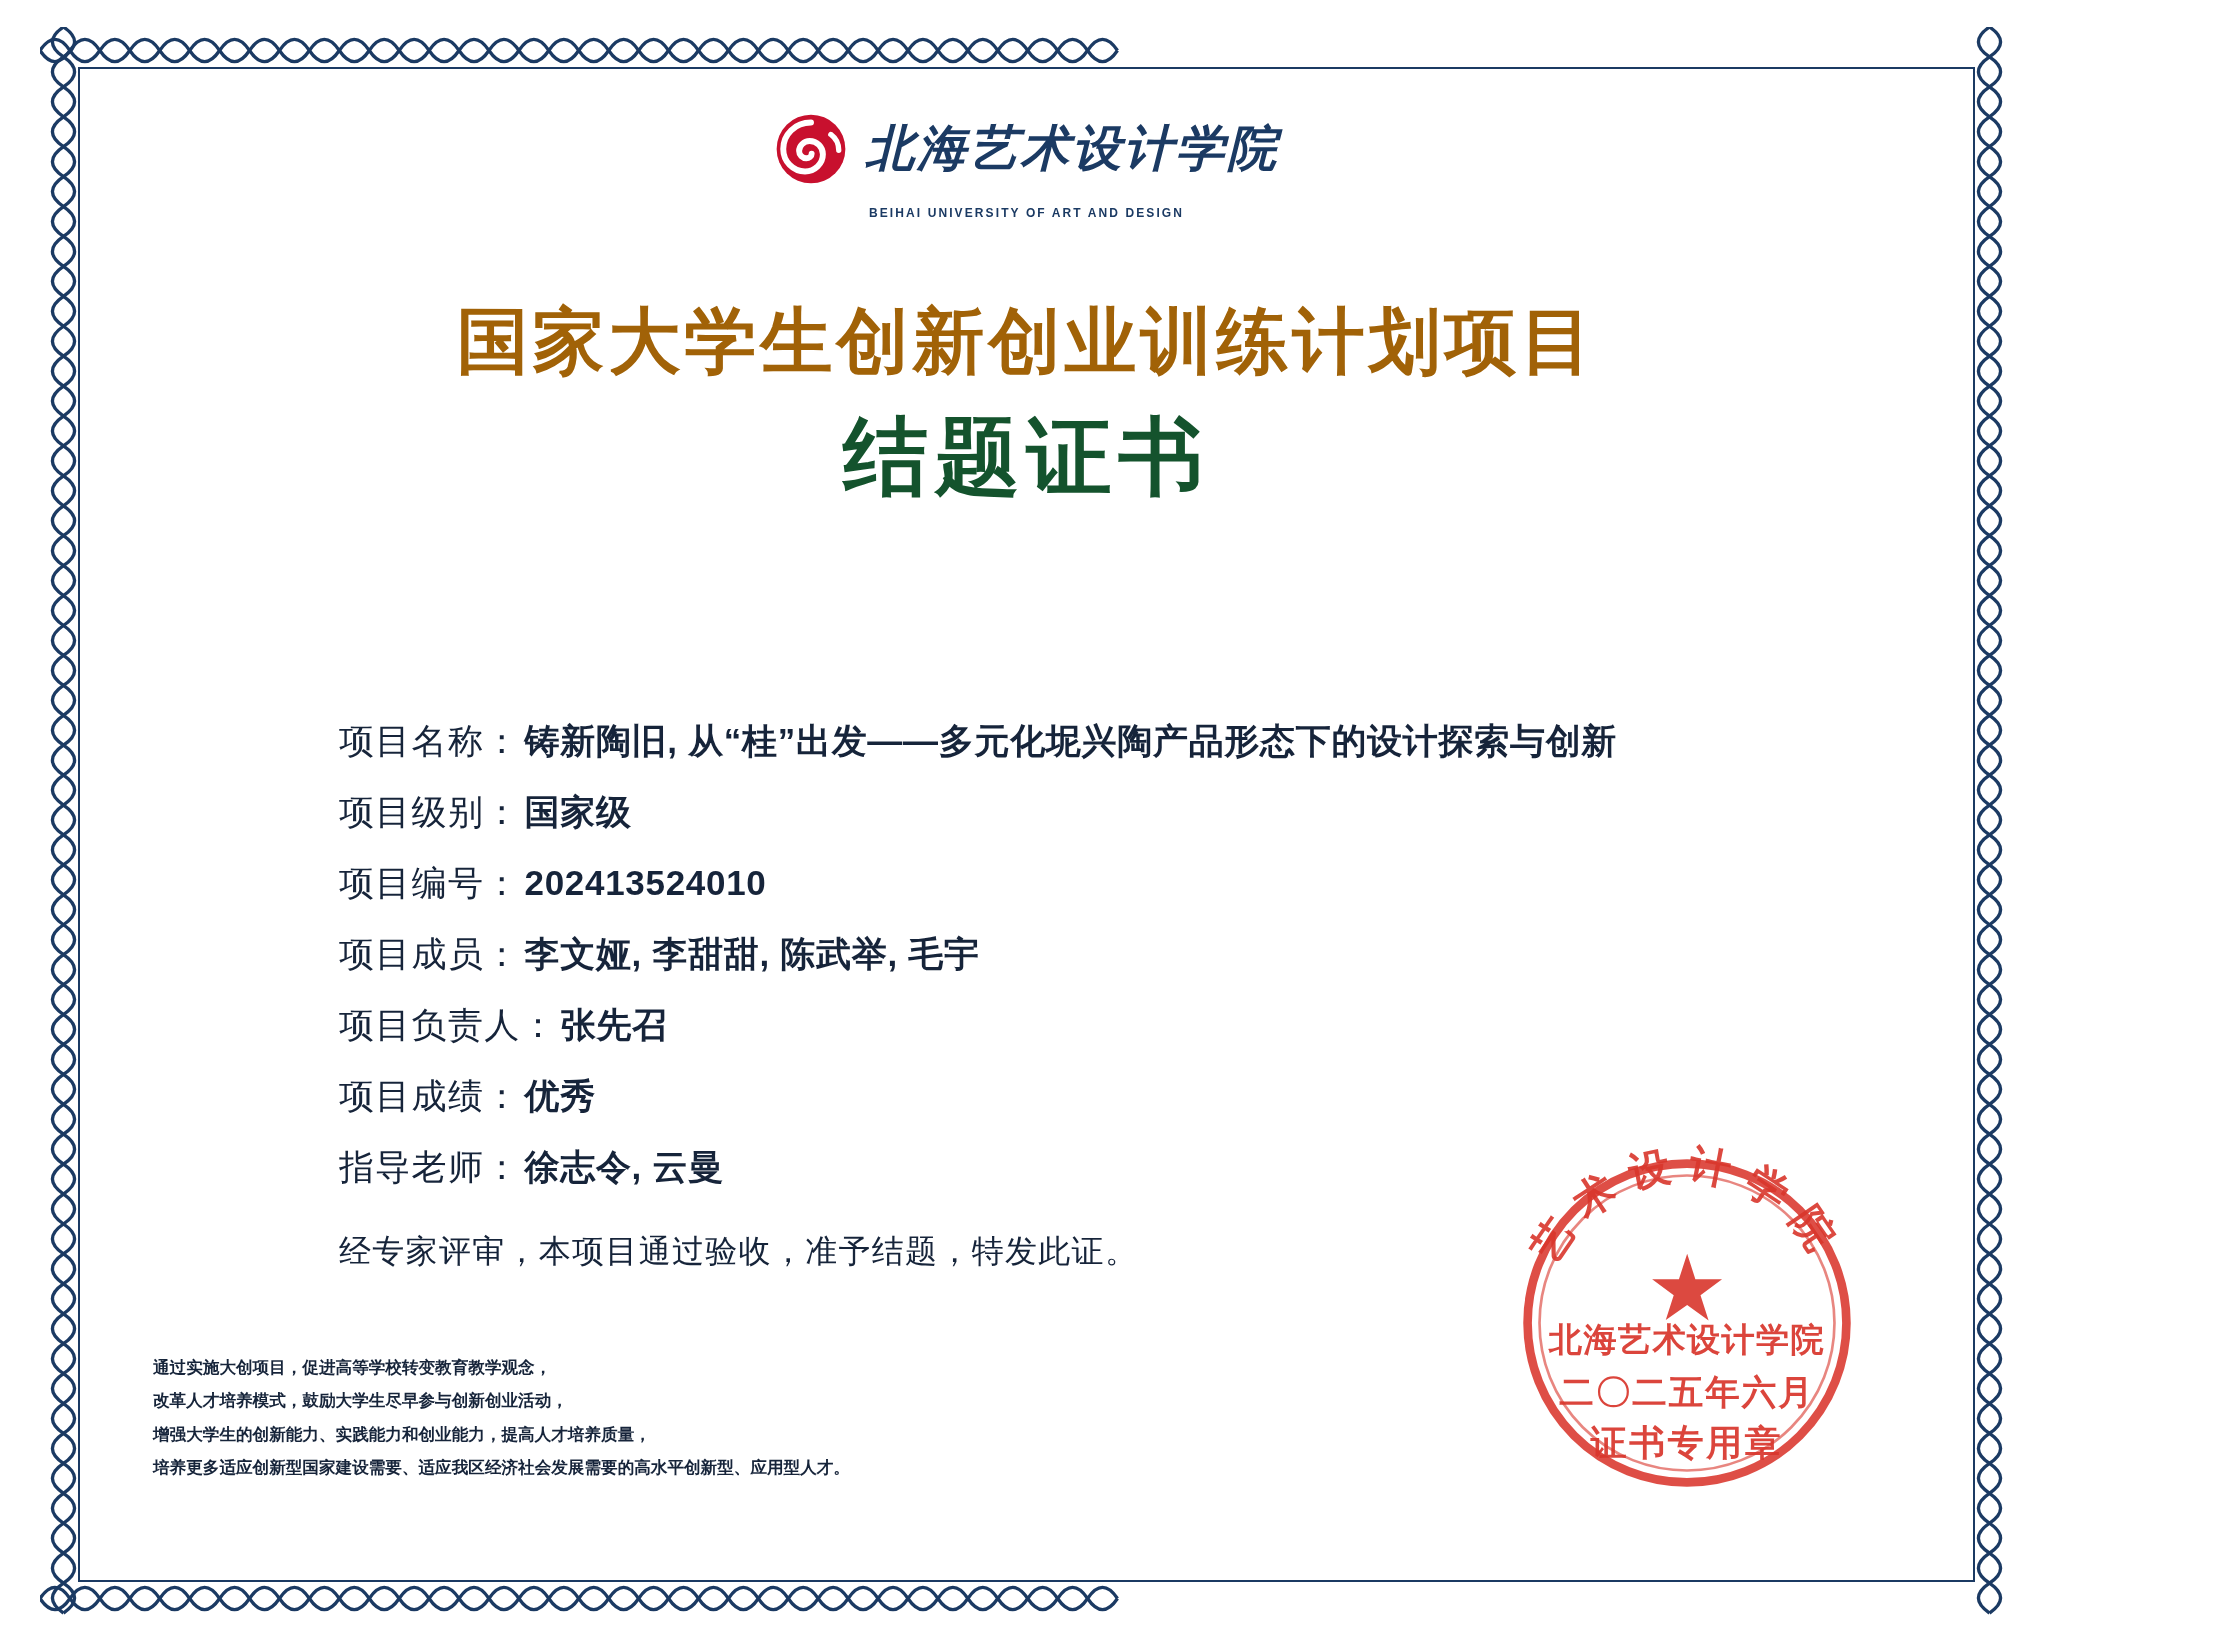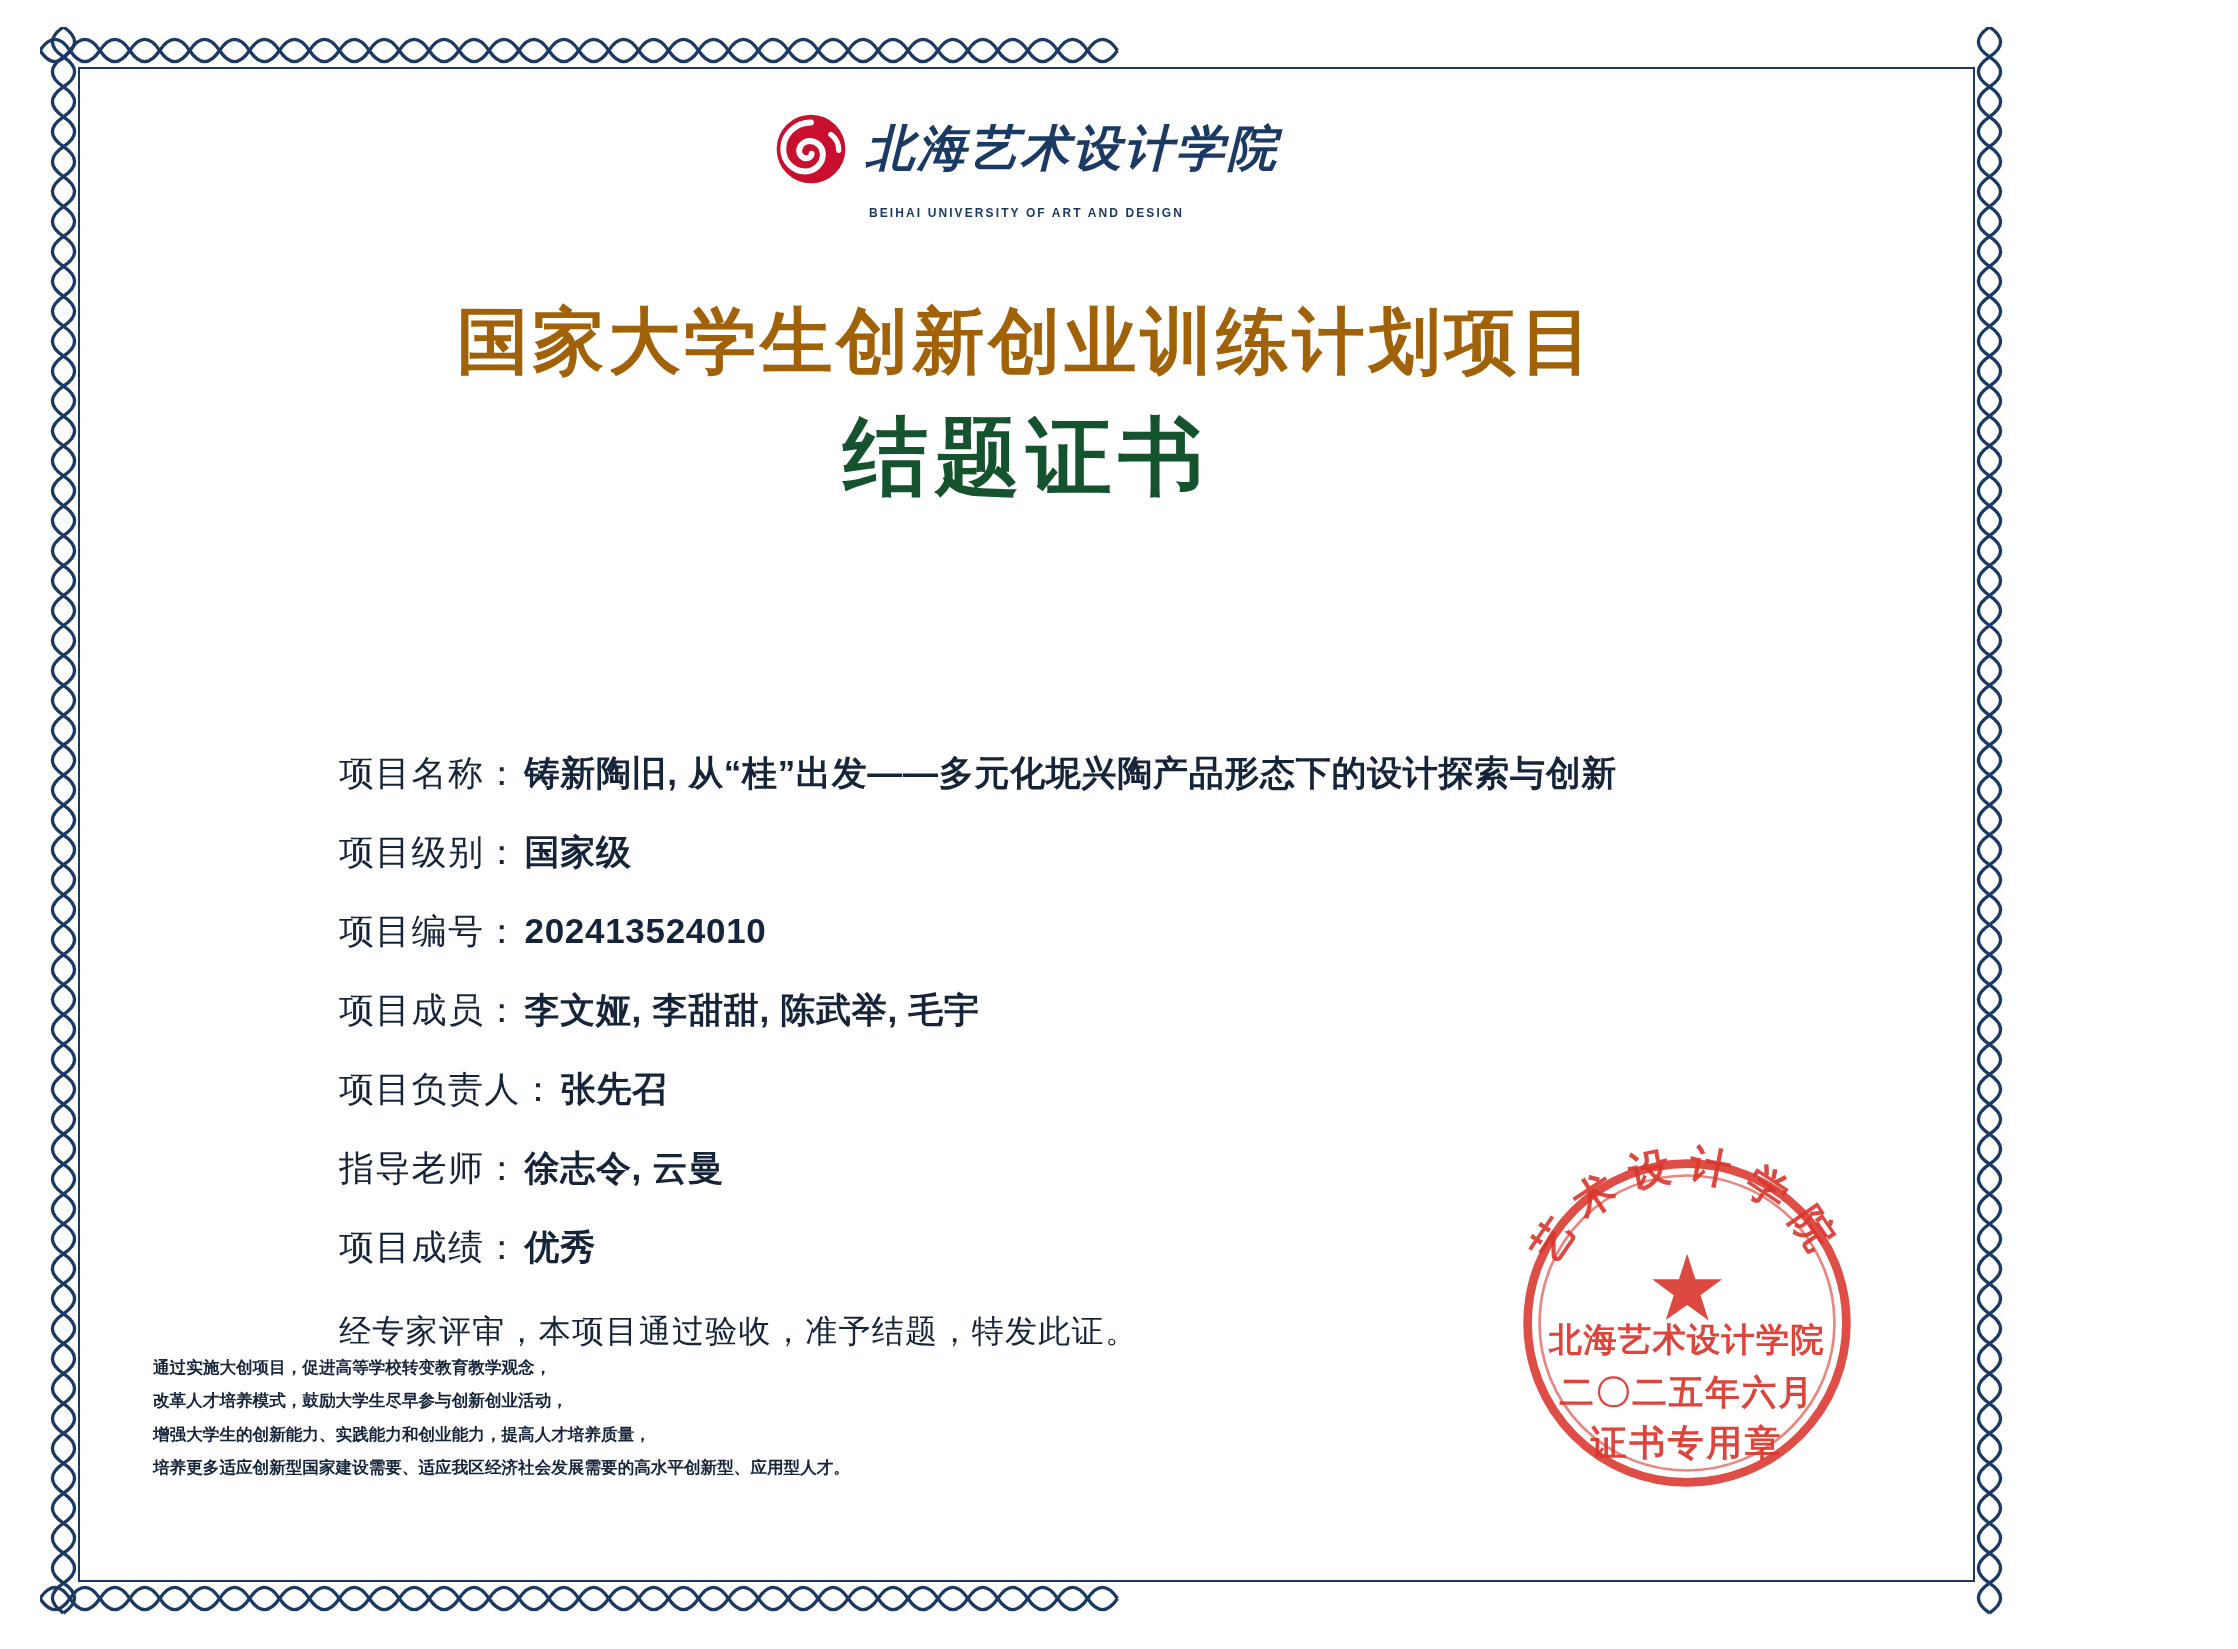--- a/index.html
+++ b/index.html
@@ -133,21 +133,20 @@
     position: absolute;
     left: 239px;
     right: 133px;
     top: 638px;
   }
   .field-row {
     display: flex;
     align-items: baseline;
     margin-bottom: 24px;
     white-space: nowrap;
-    margin-top: 32px;
   }
   .field-label {
     font-family: "Liberation Sans", sans-serif;
     font-size: 35px;
     color: #16243a;
     letter-spacing: 1.3px;
   }
   .field-value {
     font-family: "Liberation Sans", sans-serif;
     font-size: 35px;
@@ -272,27 +271,27 @@
         <span class="field-label">项目成员：</span>
         <span class="field-value">李文娅, 李甜甜, 陈武举, 毛宇</span>
       </div>
 
       <div class="field-row">
         <span class="field-label">项目负责人：</span>
         <span class="field-value">张先召</span>
       </div>
 
       <div class="field-row">
+        <span class="field-label">项目成绩：</span>
+        <span class="field-value">优秀</span>
+      </div>
+
+      <div class="field-row">
         <span class="field-label">指导老师：</span>
         <span class="field-value">徐志令, 云曼</span>
-      </div>
-
-      <div class="field-row">
-        <span class="field-label">项目成绩：</span>
-        <span class="field-value">优秀</span>
       </div>
 
       <div class="statement">经专家评审，本项目通过验收，准予结题，特发此证。</div>
     </div>
 
     <div class="footnote">
       <div>通过实施大创项目，促进高等学校转变教育教学观念，</div>
       <div>改革人才培养模式，鼓励大学生尽早参与创新创业活动，</div>
       <div>增强大学生的创新能力、实践能力和创业能力，提高人才培养质量，</div>
       <div>培养更多适应创新型国家建设需要、适应我区经济社会发展需要的高水平创新型、应用型人才。</div>

